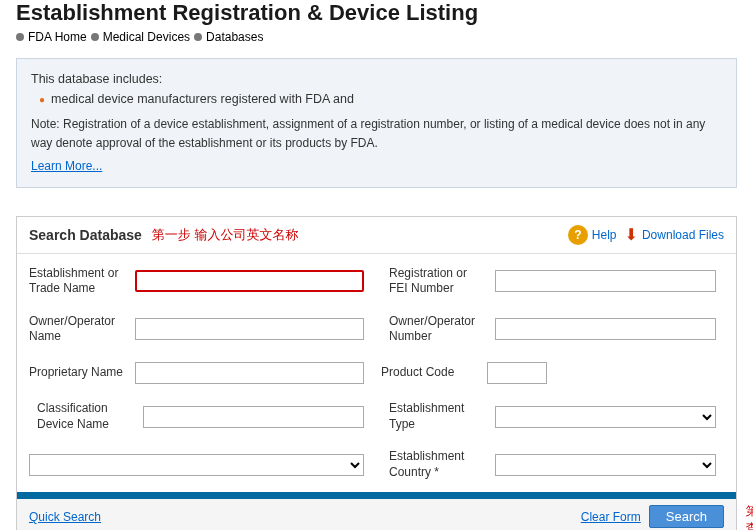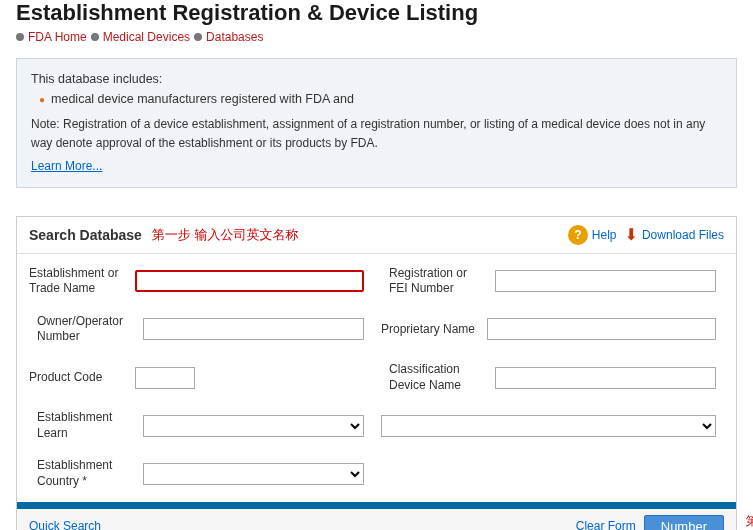--- a/index.html
+++ b/index.html
@@ -34,21 +34,21 @@
       gap: 4px;
     }
     .breadcrumb-dot {
       width: 8px;
       height: 8px;
       border-radius: 50%;
       background: #777;
       display: inline-block;
     }
     .breadcrumb-link {
-      color: #b91c1c;
+      color: #000000;
       text-decoration: none;
     }
     .info-box {
       margin: 10px 16px;
       background: #f0f4f8;
       border: 1px solid #ccd6e0;
       padding: 10px 14px;
       font-size: 12.5px;
       line-height: 1.6;
     }
@@ -271,40 +271,44 @@
 
     <div class="form-row">
       <label class="form-label">Establishment or Trade Name</label>
       <input class="form-input highlighted" type="text" value="" style="">
     </div>
     <div class="form-row right">
       <label class="form-label">Registration or FEI Number</label>
       <input class="form-input" type="text" value="" style="">
     </div>
 
+    <div class="form-row">
+      <label class="form-label">Owner/Operator Name</label>
+      <input class="form-input" type="text" value="" style="">
+    </div>
     <div class="form-row right">
       <label class="form-label">Owner/Operator Number</label>
       <input class="form-input" type="text" value="" style="">
     </div>
 
     <div class="form-row">
       <label class="form-label">Proprietary Name</label>
       <input class="form-input" type="text" value="" style="">
     </div>
     <div class="form-row">
       <label class="form-label">Product Code</label>
       <input class="form-input-small" type="text" value="" style="">
     </div>
 
     <div class="form-row right">
       <label class="form-label">Classification Device Name</label>
       <input class="form-input" type="text" value="" style="">
     </div>
     <div class="form-row right">
-      <label class="form-label">Establishment Learn</label>
+      <label class="form-label">Establishment Type</label>
       <select class="form-select">
         <option value=""></option>
       </select>
     </div>
 
     <div class="form-row">
       <select class="form-select">
         <option value=""></option>
       </select>
     </div>
@@ -314,20 +318,20 @@
         <option value=""></option>
       </select>
     </div>
   </div>
 
   <div class="form-footer">
     <a class="quick-search-link">Quick Search</a>
     <div class="footer-right">
       <button class="clear-form-link">Clear Form</button>
       <div class="search-btn-wrapper">
-        <button class="search-button">Number</button>
+        <button class="search-button">Search</button>
         <div class="step2-annotation" style="color:#cc0000;font-size:12px;position:absolute;right:-85px;top:-2px;">
           <span>第二步 点击</span><br><span>查询</span>
         </div>
       </div>
     </div>
   </div>
 </div>
 
 </body></html>

